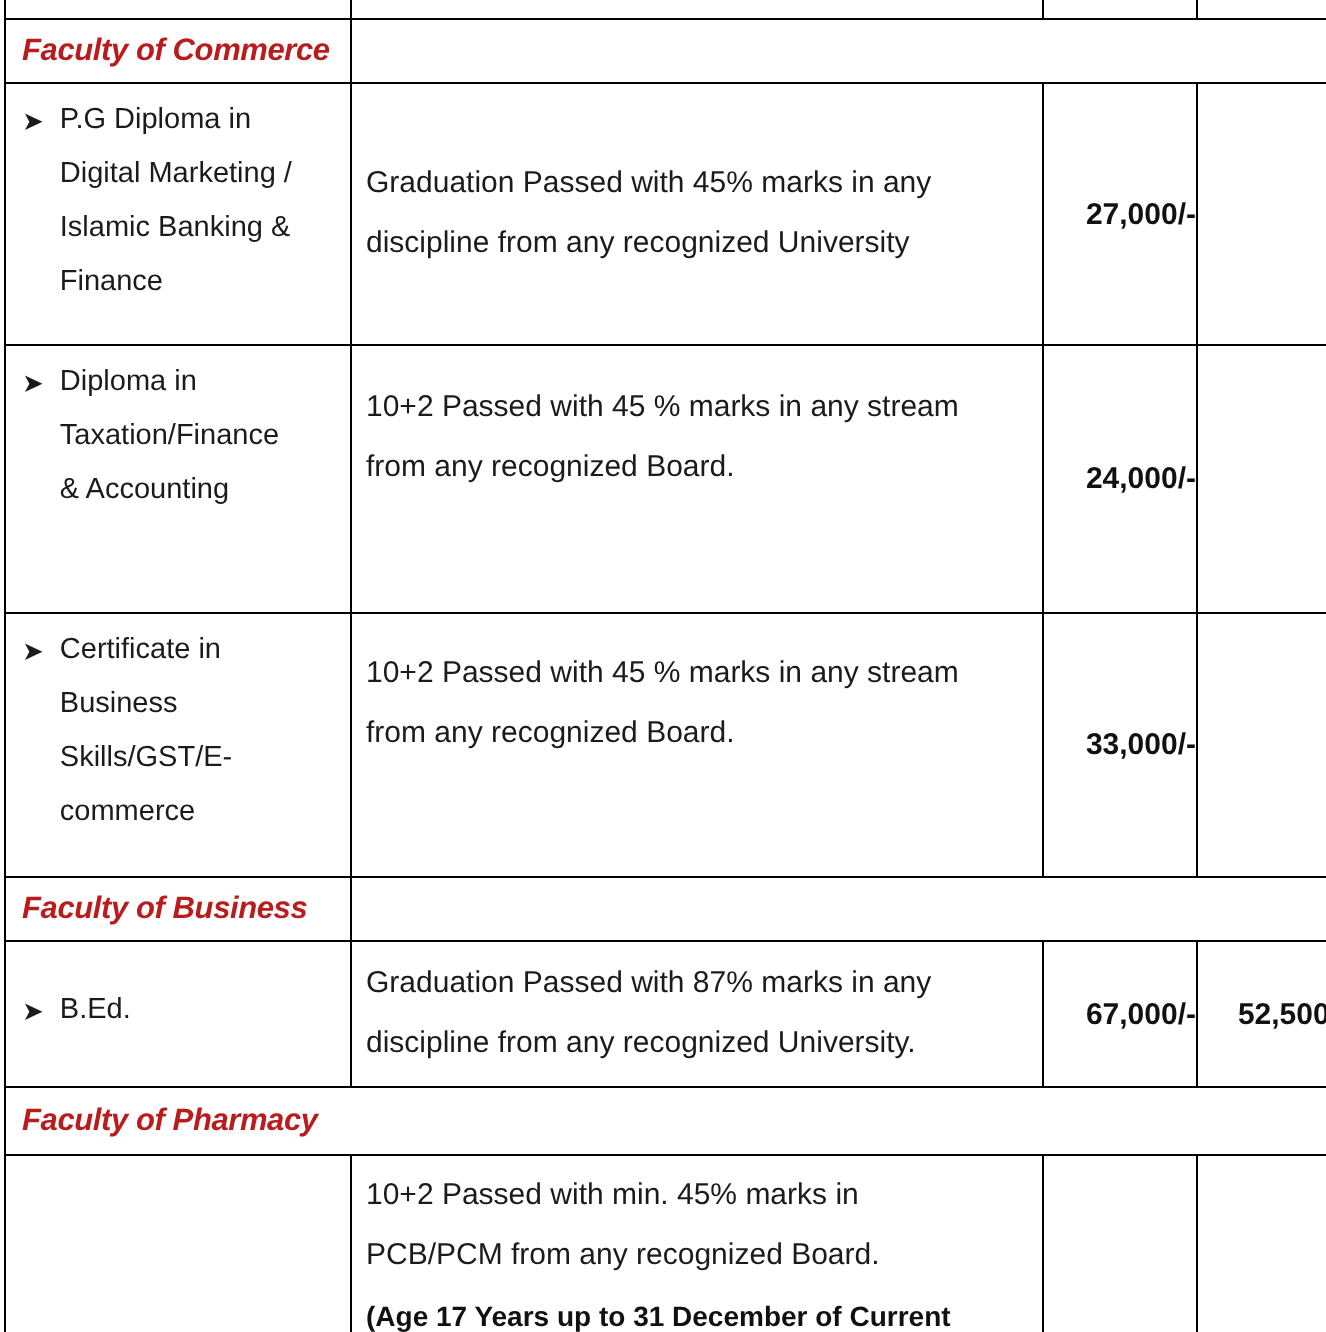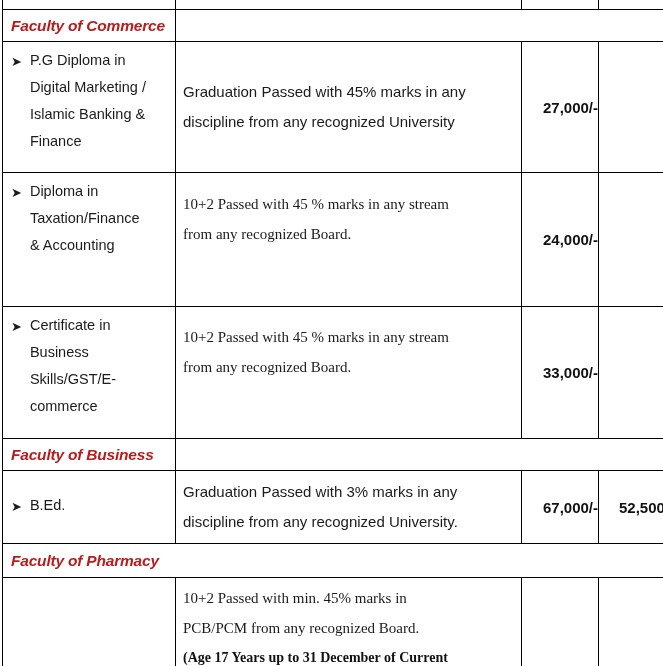--- a/index.html
+++ b/index.html
@@ -36,21 +36,21 @@
 
   .section-label {
     font-weight:bold;
     font-style:italic;
     font-size:15.5px;
     letter-spacing:-0.2px;
     color:#b91c1c;
     padding:0 0 0 8px;
   }
   td.v-mid { vertical-align:middle; }
-  td.v-top { vertical-align:top;font-family:Liberation Serif, serif; }
+  td.v-top { vertical-align:top; }
 
   .course-cell {
     display:flex;
     gap:8px;
     padding:5px 2px 0 8px;
   }
   .course-cell.mid { padding-top:0; }
   .bullet {
     font-size:13px;
     line-height:29.5px;
@@ -175,21 +175,21 @@
     </tr>
 
     <tr class="r-bed">
       <td class="v-mid">
         <div class="course-cell mid">
           <span class="bullet">➤</span>
           <div class="course-lines">B.Ed.</div>
         </div>
       </td>
       <td class="v-mid">
-        <div class="elig">Graduation Passed with 3% marks in any
+        <div class="elig">Graduation Passed with 87% marks in any
 discipline from any recognized University.</div>
       </td>
       <td class="v-mid fee">67,000/-</td>
       <td class="v-mid fee">52,500/-</td>
     </tr>
 
     <tr class="r-pharm">
       <td colspan="4" class="v-mid">
         <div class="section-label">Faculty of Pharmacy</div>
       </td>

